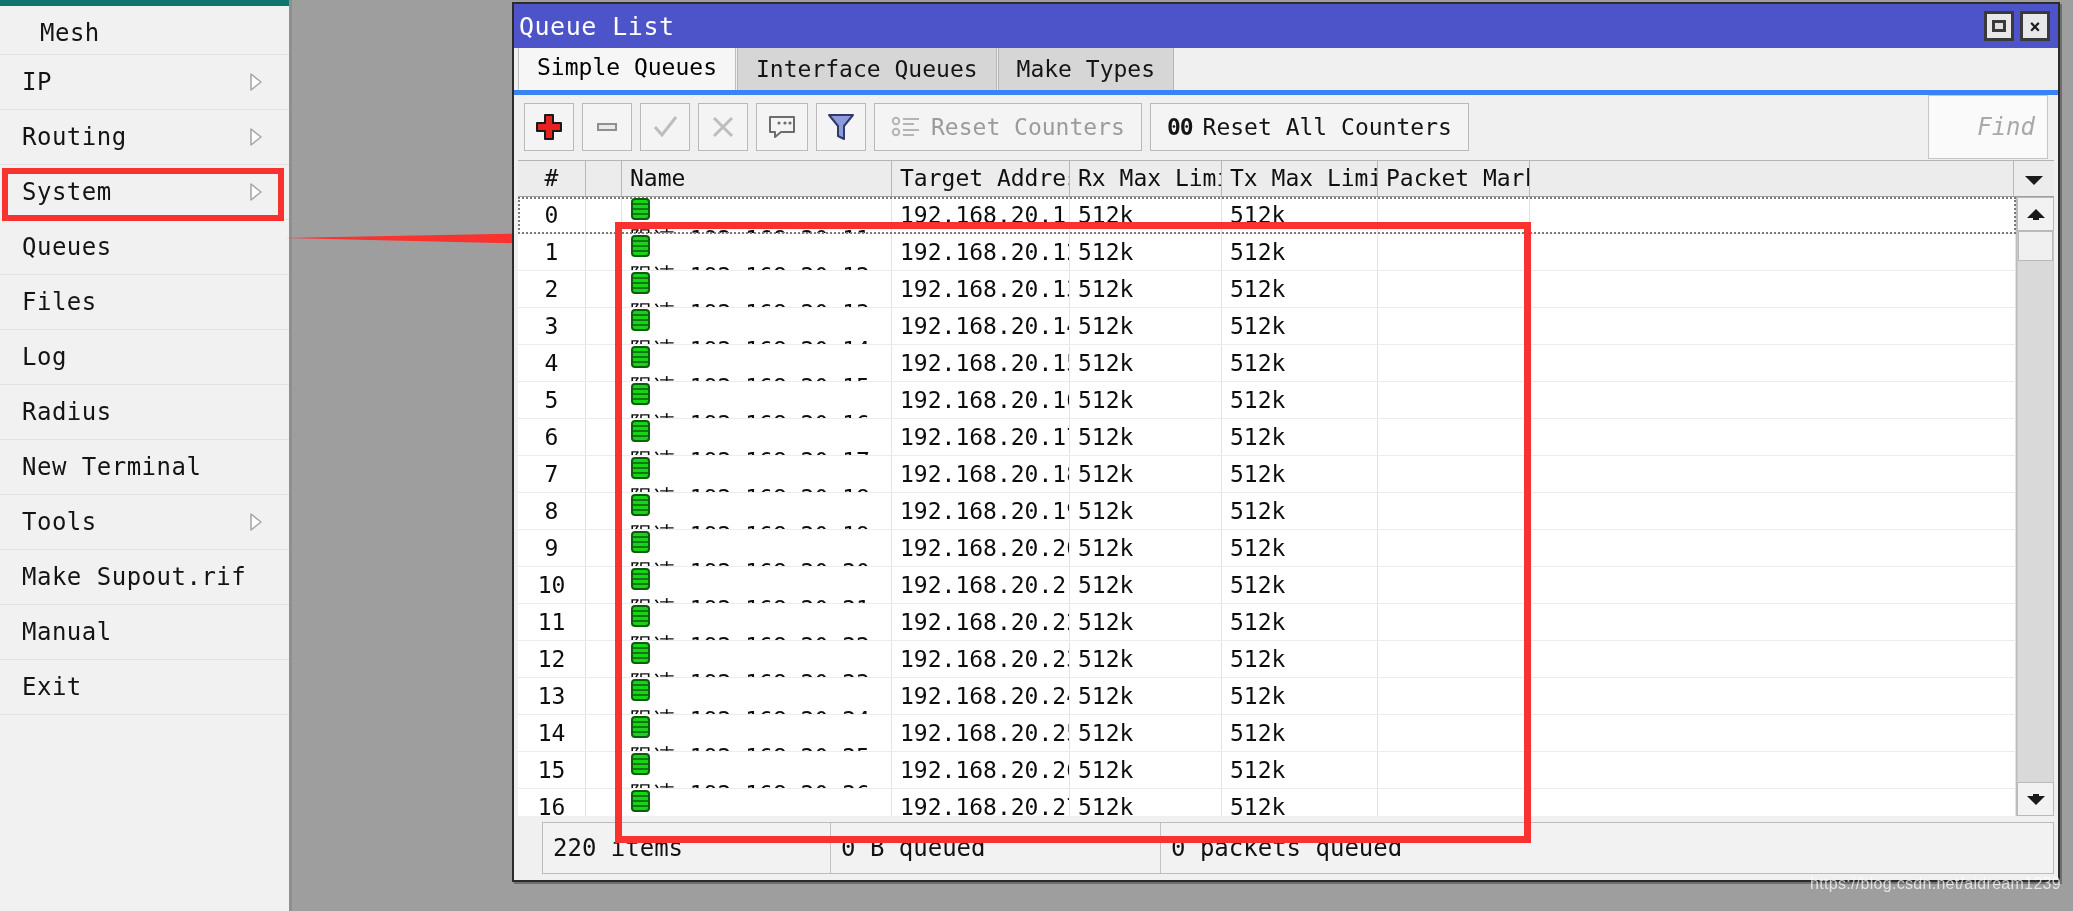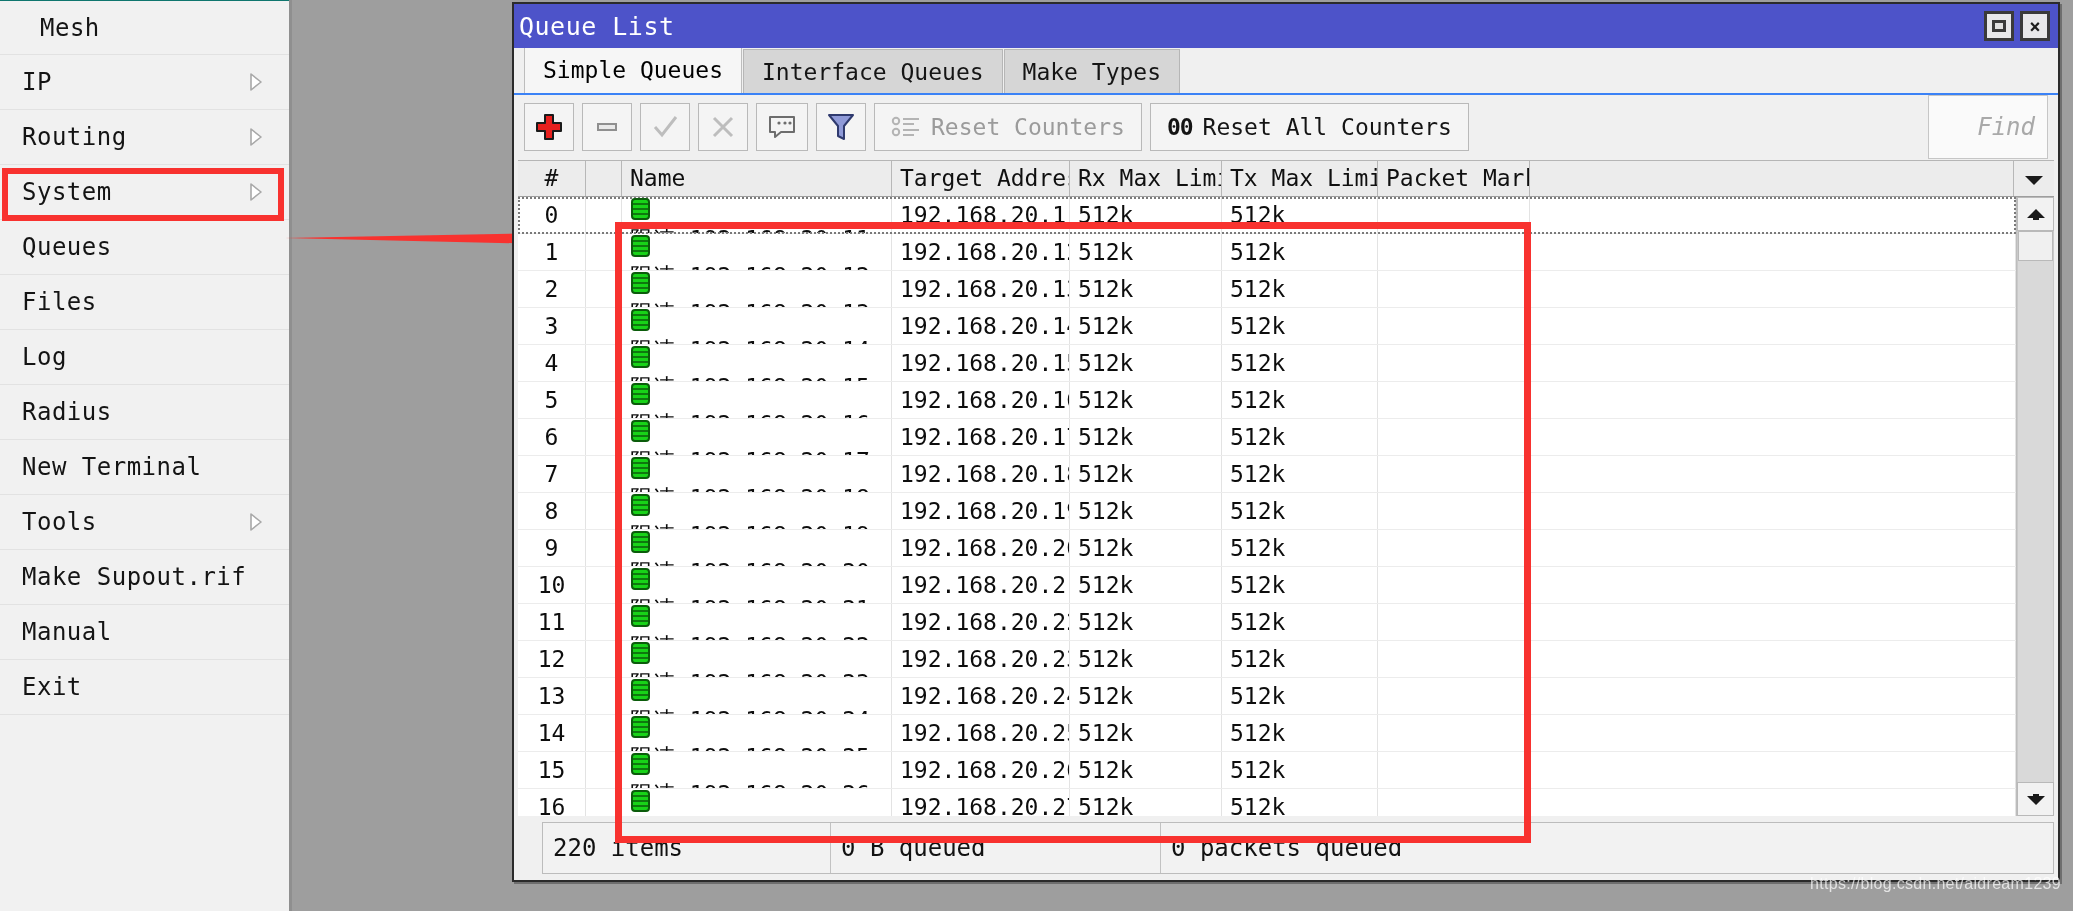--- a/index.html
+++ b/index.html
@@ -20,21 +20,21 @@
     background:#f1f1f1;border-right:3px solid #8f8f8f;
     box-sizing:border-box;
   }
   .menu-item{
     position:relative;height:55px;line-height:55px;
     border-bottom:1px solid #e2e2e2;
     padding-left:22px;box-sizing:border-box;
     font-size:24px;color:#141414;letter-spacing:.5px;
     white-space:nowrap;
   }
-  .menu-item:first-child{border-top:1px solid #0f766e;padding-left:40px;}
+  .menu-item:first-child{border-top:6px solid #0f766e;padding-left:40px;}
   .arrow-wrap{
     position:absolute;right:26px;top:50%;transform:translateY(-50%);
     width:14px;height:20px;
   }
   .arrow-wrap svg{display:block;}
 
   
   .hl-queues{
     position:absolute;left:2px;top:168px;width:282px;height:53px;
     border:6px solid #f8322f;box-sizing:border-box;pointer-events:none;
@@ -61,22 +61,22 @@
   .win-btn{
     width:30px;height:30px;background:#e8e8ea;border:3px solid #3a3a3a;
     box-sizing:border-box;display:flex;align-items:center;justify-content:center;
     color:#1d1d1d;font-size:19px;font-weight:bold;line-height:1;
   }
   .win-btn .sq{width:14px;height:12px;border:3px solid #3a3a3a;box-sizing:border-box;background:#e0e0e0;}
 
   
   .tabs{
     height:47px;background:#f0f0f0;display:flex;align-items:flex-end;
-    padding-left:10px;box-sizing:border-box;
-    border-bottom:2px solid #3b82f6;
+    padding-left:4px;box-sizing:border-box;
+    border-bottom:5px solid #3b82f6;
     text-align:center;
   }
   .tab{
     height:44px;line-height:44px;padding:0 18px;
     font-size:23px;color:#151515;white-space:nowrap;
     background:#d6d6d6;border:1px solid #b6b6b6;border-bottom:none;
     margin-right:1px;box-sizing:border-box;
   }
   .tab.active{
     background:#f6f6f6;border-color:#bdbdbd;height:47px;line-height:47px;

